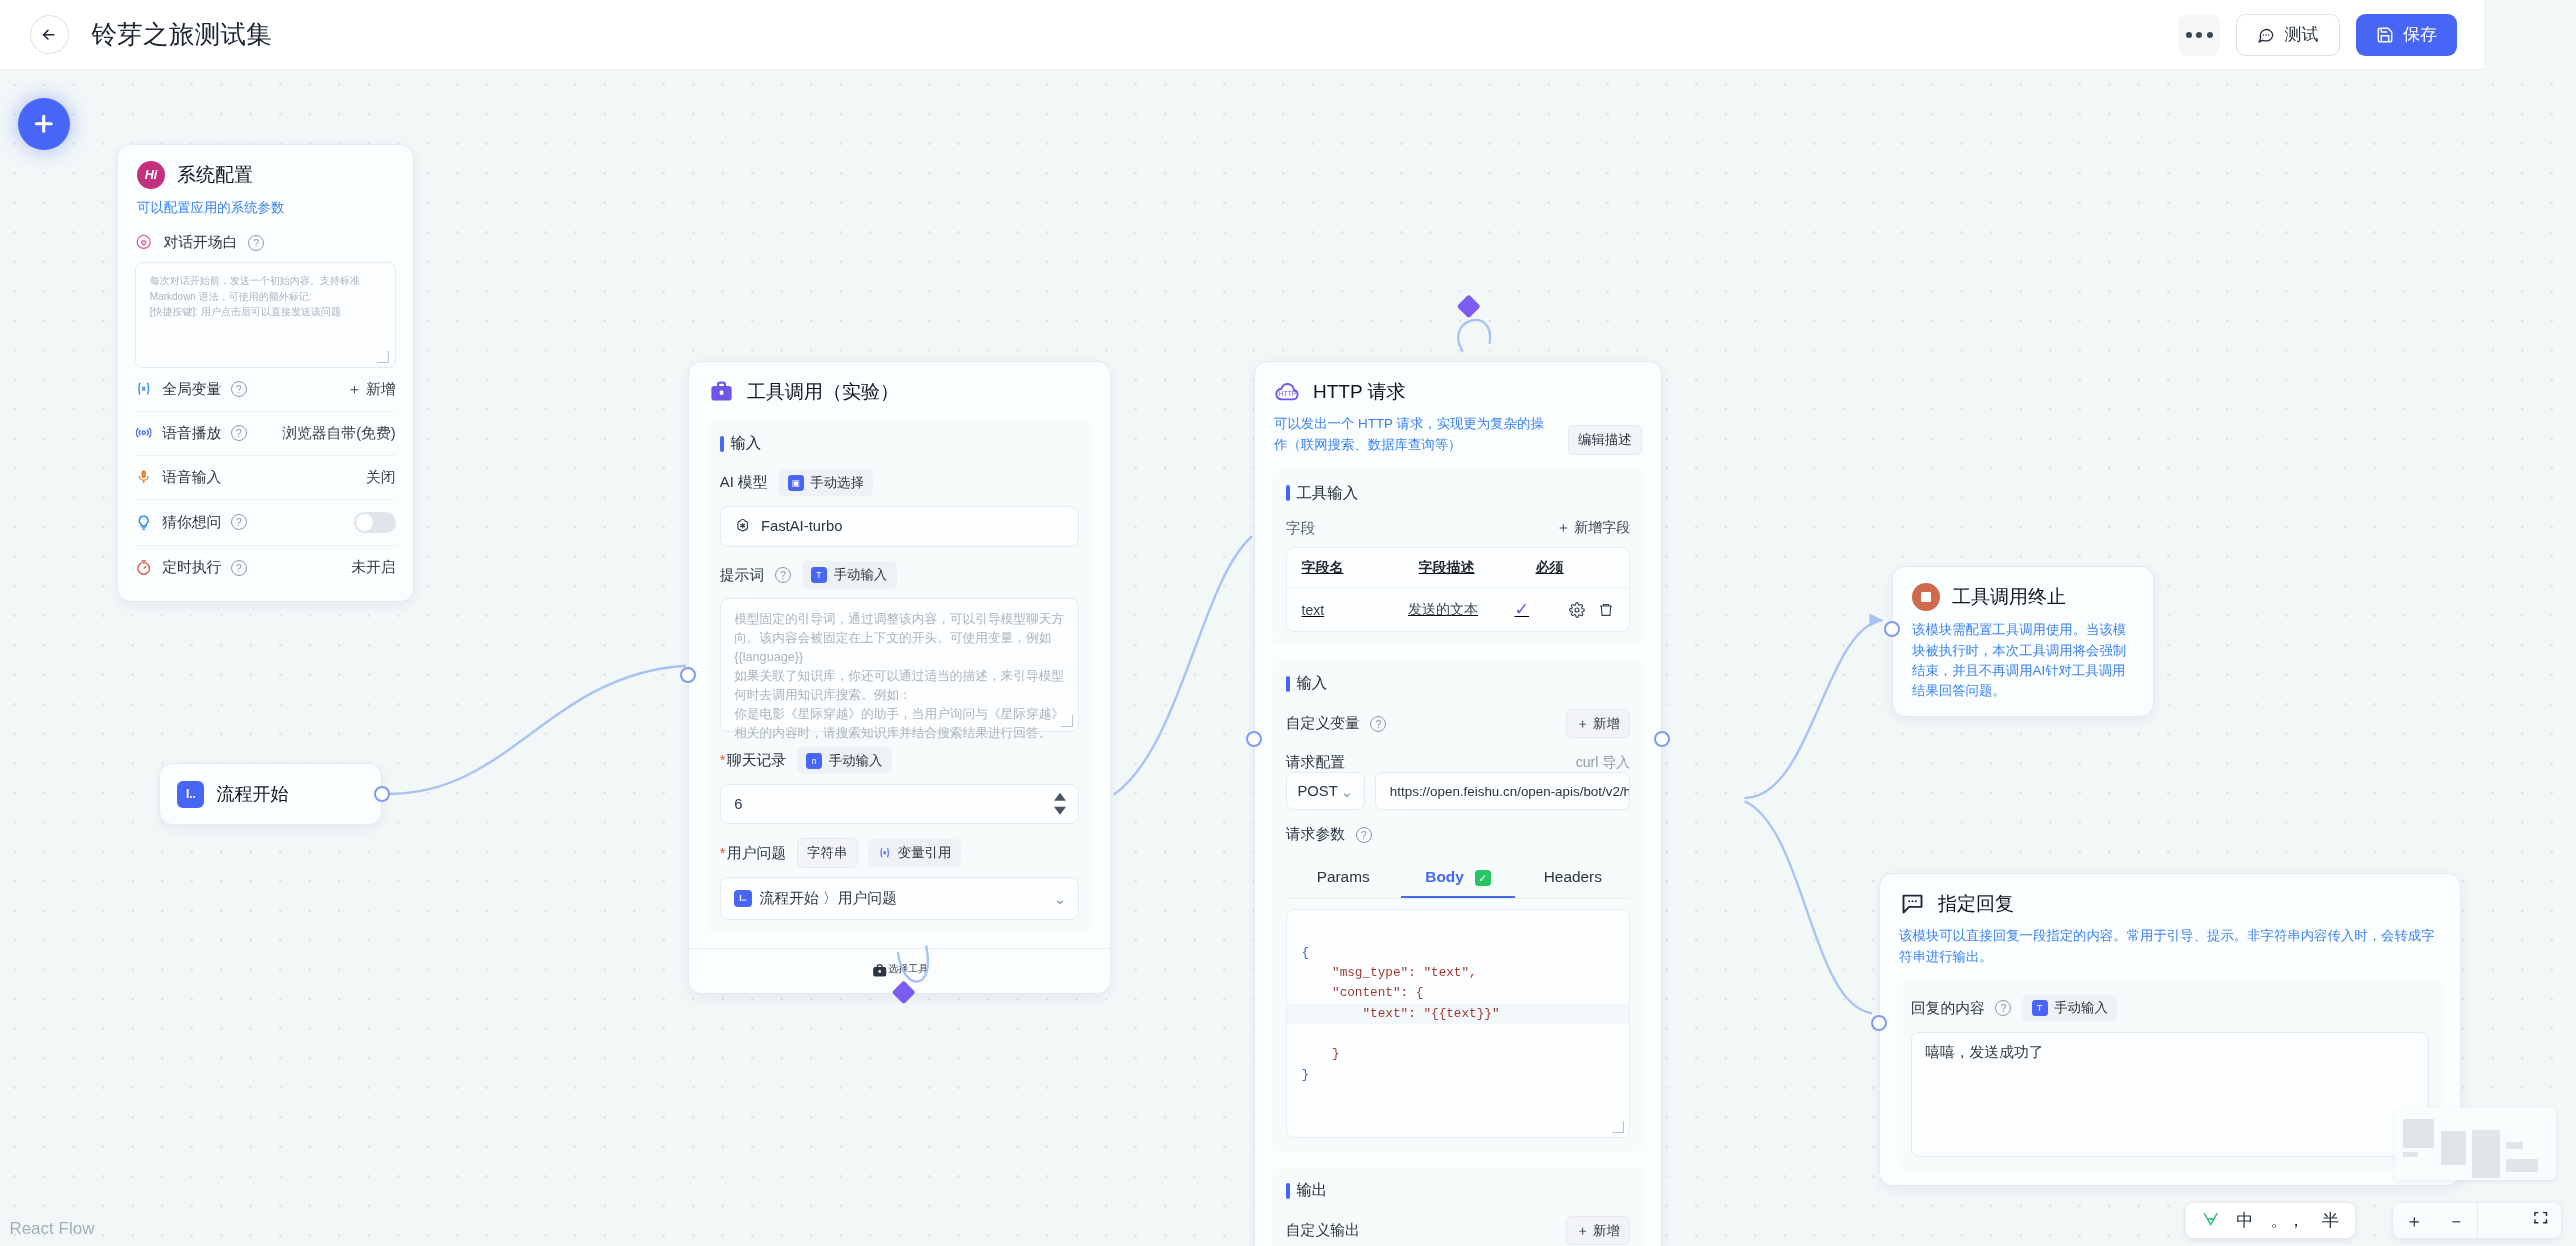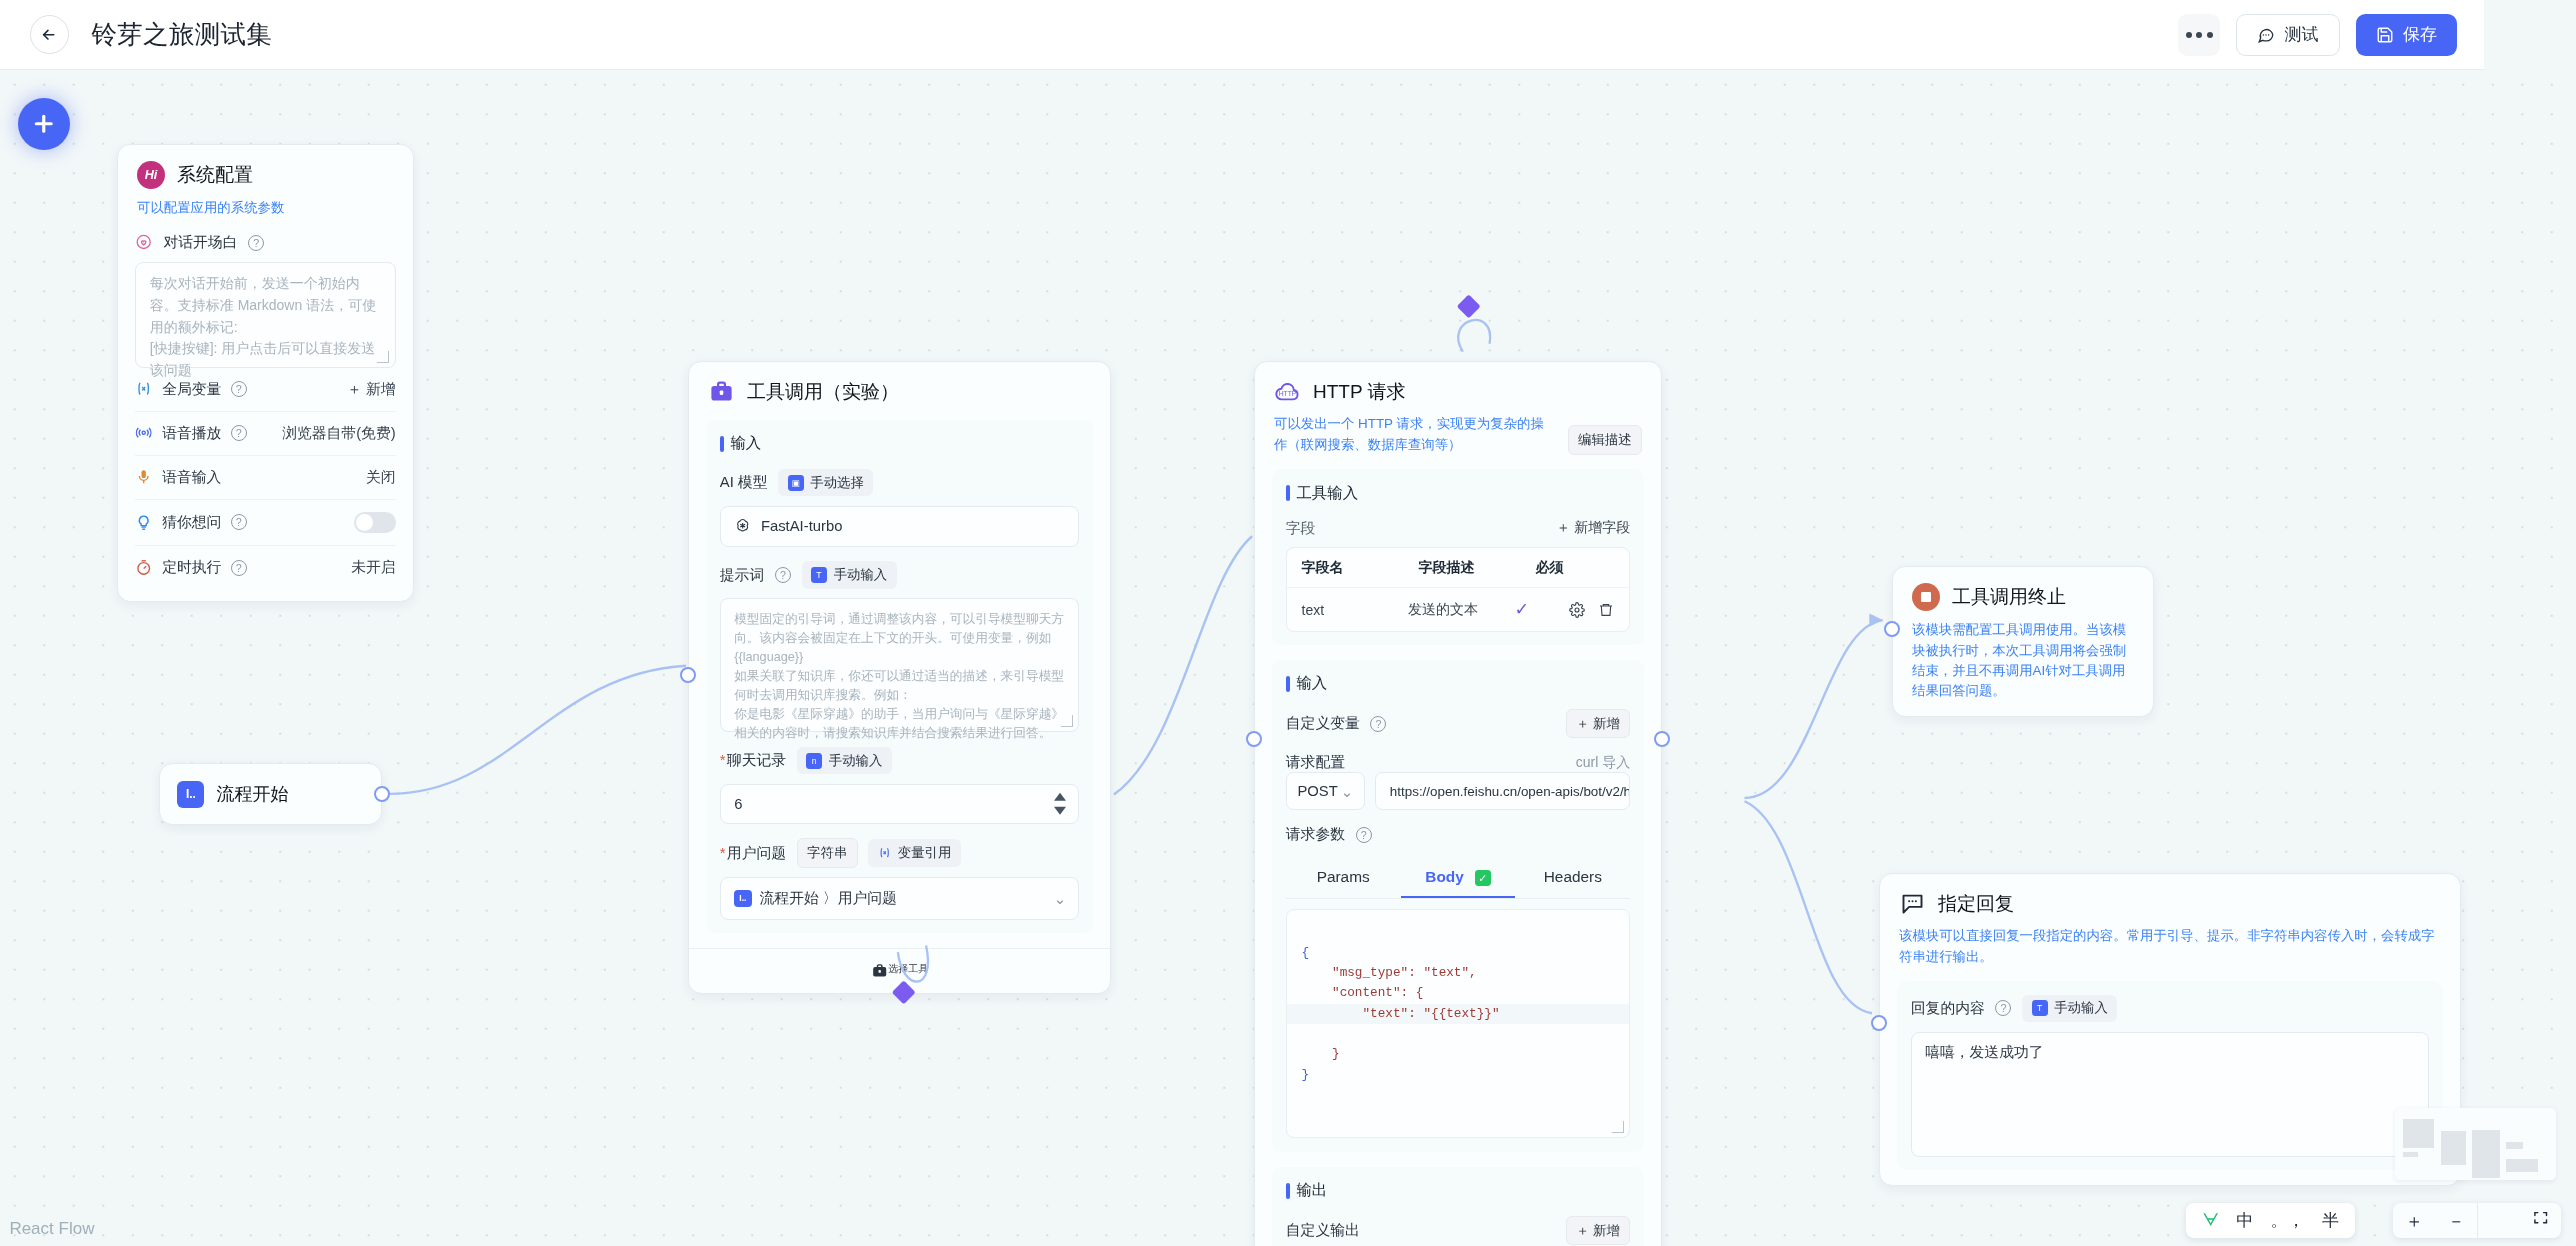--- a/index.html
+++ b/index.html
@@ -90,21 +90,21 @@
   .mini-ico { width: 16px; height: 16px; border-radius: 3.4px; display:flex; align-items:center; justify-content:center; font-size:8.7px; color:#fff; }
   .qmark {
     display: inline-flex; align-items: center; justify-content: center;
     width: 16px; height: 16px; border: 1.1px solid #8d99a5; border-radius: 50%;
     font-size: 10.7px; color: #8d99a5; cursor: pointer; flex: 0 0 auto;
   }
   .field {
     margin-top: 9.4px; background: #fcfeff; border: 0.7px solid #e4ebef;
     border-radius: 8px; padding: 10.7px 13.4px; font-size: 14.8px; color: #2b3540;
   }
-  .field-ph { color: #a9b4bd; line-height: 1.55; font-size: 14px; }
+  .field-ph { color: #a9b4bd; line-height: 1.55; font-size: 10px; }
   .resize-grip {
     position: absolute; right: 5.4px; bottom: 4px; width: 12px; height: 12px;
     border-right: 1.3px solid #b9c4cc; border-bottom: 1.3px solid #b9c4cc; transform: skew(-0deg);
   }
   
   #node-sysconf { left: 117px; top: 74px; width: 297px; }
   .sc-list-row { display: flex; align-items: center; padding: 12px 0; }
   .sc-list-row + .sc-list-row { border-top: 0.7px solid #edf2f4; }
   .sc-left { display: flex; align-items: center; gap: 9.4px; }
   .sc-val { margin-left: auto; font-size: 14.8px; color: #39434e; }
@@ -129,21 +129,21 @@
   .stepper .arrows .dn { border-top: 8px solid #4a5562; }
   .selectbox { position: relative; }
   .selectbox .cv { position:absolute; right:12px; top:50%; transform: translateY(-50%); color:#8d99a5; }
   .node-footer {
     border-top: 0.7px solid #eaf0f2; margin-top: 14.8px; padding: 13.4px 0;
     display: flex; align-items: flex-start; justify-content: center; gap: 0;
     font-size: 10px; color: #2b3540; cursor: pointer;
   }
   
   #node-http { left: 1254px; top: 291px; width: 408px; }
-  .tbl { margin-top: 9.4px; border: 0.7px solid #e8eef1; border-radius: 8px; background: #fcfeff; overflow: hidden; }
+  .tbl { margin-top: 9.4px; border: 0.7px solid #e8eef1; border-radius: 8px; background: #fcfeff; overflow: hidden; text-decoration: underline; }
   .tbl .tr { display: flex; align-items: center; padding: 10.7px 14.8px; font-size: 14px; }
   .tbl .th { font-weight: bold; color: #1f2a35; }
   .tbl .td { color: #39434e; border-top: 0.7px solid #eef3f5; }
   .c1 { width: 117px; }
   .c2 { width: 117px; }
   .c3 { width: 60px; }
   .tbl-actions { margin-left: auto; display: flex; gap: 13.4px; color: #39434e; }
   .tabs { display: flex; margin-top: 14.8px; border-bottom: 0.7px solid #e9eff1; }
   .tab { flex: 1; text-align: center; padding: 9.4px 0; font-size: 15.4px; color: #2b3540; cursor: pointer; }
   .tab.active { color: #4866f5; font-weight: bold; border-bottom: 2.7px solid #4866f5; }

